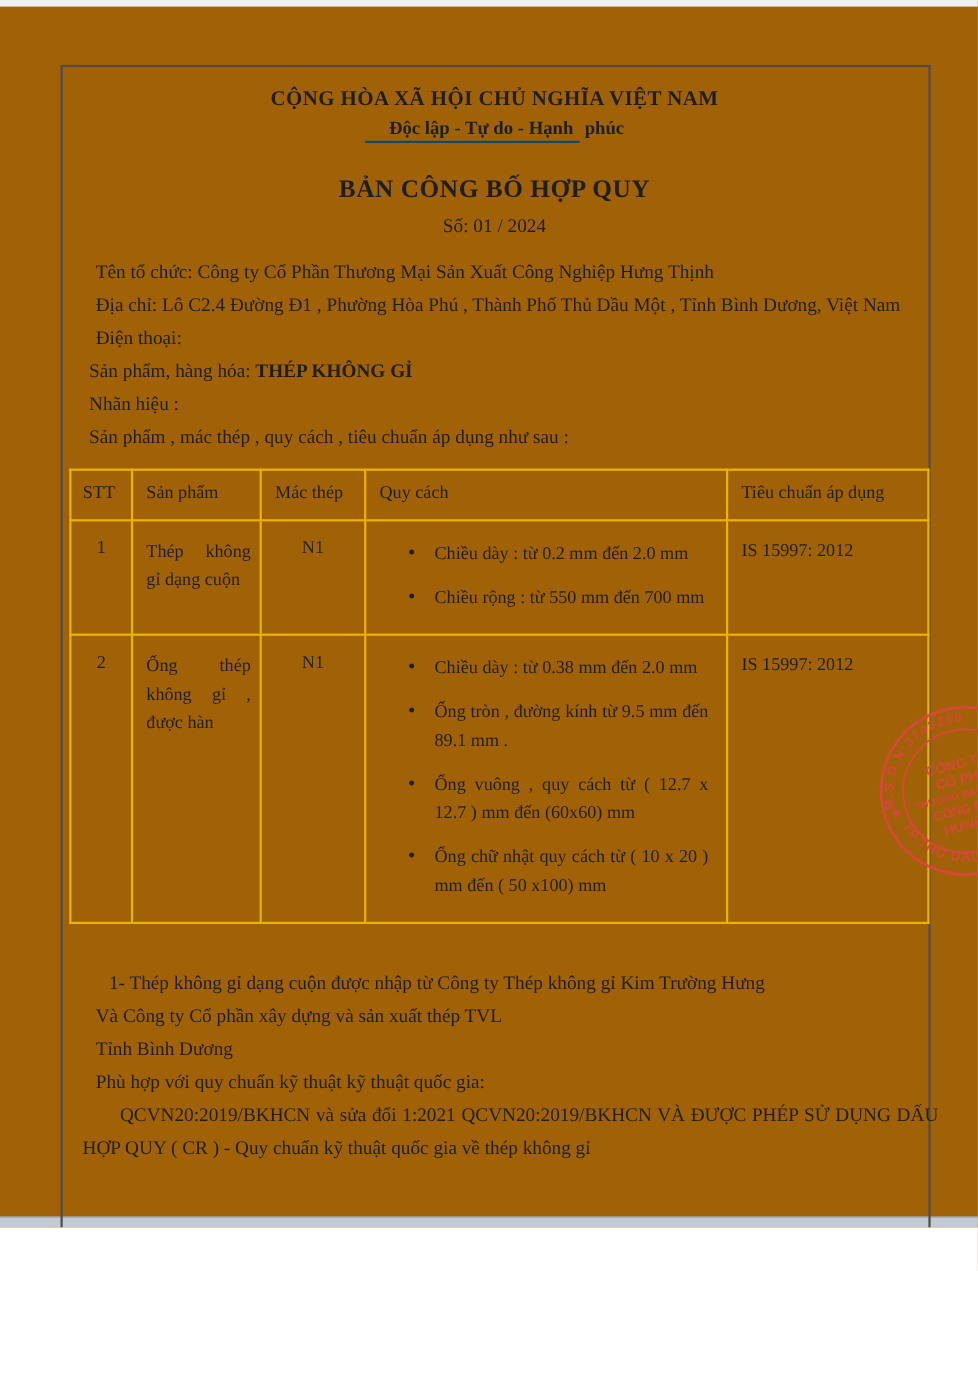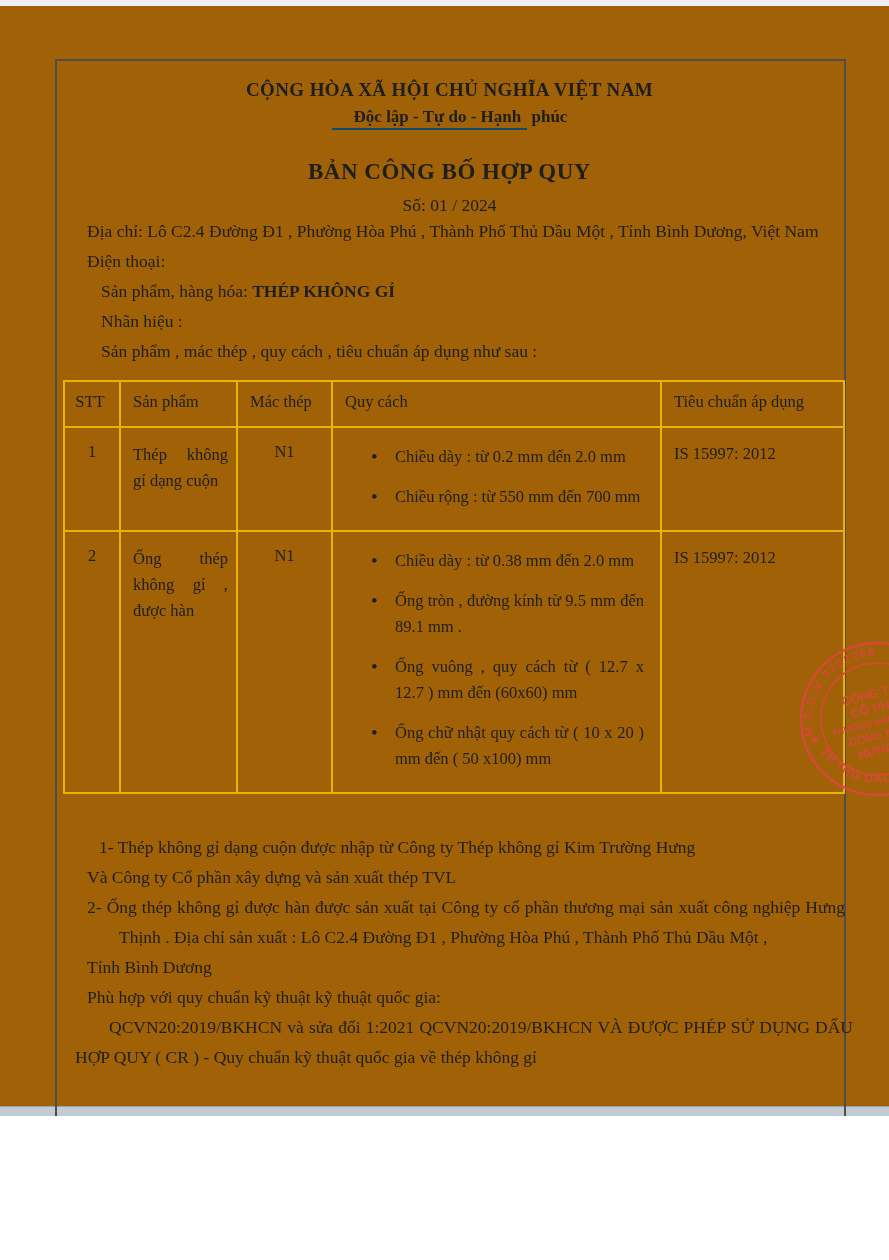--- a/index.html
+++ b/index.html
@@ -13,21 +13,21 @@
   .center{text-align:center;}
   .national-title{font-size:19px;font-weight:bold;letter-spacing:.4px;margin-top:8px;}
   .motto{font-size:17px;font-weight:bold;margin-top:6px;}
   .motto .u{border-bottom:2px solid #0c4a6e;padding:0 6px 2px 22px;}
   .doc-title{font-size:23px;font-weight:bold;letter-spacing:.5px;margin-top:32px;}
   .doc-number{font-size:17.5px;margin-top:10px;}
   p{margin:0;font-size:17.5px;line-height:30px;}
   .para{margin-left:24px;text-align:left;}
   .para-wrap{margin-left:24px;text-align:left;width:740px;}
   .first-block{margin-top:16px;}
-  .prod{margin-left:38px;}
+  .prod{margin-left:18px;}
   .bold{font-weight:bold;}
   table.spec{border-collapse:collapse;width:780px;margin-top:14px;table-layout:fixed;}
   table.spec th, table.spec td{border:2px solid #eab308;vertical-align:top;font-size:16.5px;font-weight:normal;}
   table.spec th{text-align:left;padding:10px 6px 10px 12px;height:24px;}
   table.spec th.c-stt{text-align:center;padding-left:2px;}
   td.cell-stt{text-align:center;padding-top:14px;}
   td.cell-sp{padding:14px 8px 6px 12px;text-align:justify;line-height:26px;}
   td.cell-mt{text-align:center;padding-top:14px;}
   td.cell-qc{padding:8px 10px 6px 0;}
   td.cell-tc{padding:14px 6px 6px 12px;line-height:24px;}
@@ -52,20 +52,21 @@
   <div class="scan-bottom"></div>
   <div class="frame"></div>
 
   <div class="content">
     <div class="center national-title">CỘNG HÒA XÃ HỘI CHỦ NGHĨA VIỆT NAM</div>
     <div class="center motto"><span class="u">Độc lập - Tự do - Hạnh</span><span> phúc</span></div>
 
     <div class="center doc-title">BẢN CÔNG BỐ HỢP QUY</div>
     <div class="center doc-number">Số: 01 / 2024</div>
 
+    <p class="para first-block">Tên tổ chức: Công ty Cổ Phần Thương Mại Sản Xuất Công Nghiệp Hưng Thịnh</p>
     <p class="para-wrap">Địa chỉ: Lô C2.4 Đường Đ1 , Phường Hòa Phú , Thành Phố Thủ Dầu Một , Tỉnh Bình Dương, Việt Nam</p>
     <p class="para">Điện thoại:</p>
     <p class="prod"><span>Sản phẩm, hàng hóa: </span><span class="bold">THÉP KHÔNG GỈ</span></p>
     <p class="prod">Nhãn hiệu :</p>
     <p class="prod">Sản phẩm , mác thép , quy cách , tiêu chuẩn áp dụng như sau :</p>
 
     <table class="spec">
       <colgroup>
         <col style="width:56px">
           <col style="width:117px">
@@ -106,21 +107,20 @@
           </ul>
         </td>
         <td class="cell-tc">IS 15997: 2012</td>
       </tr>
     </tbody>
       </table>
 
     <div class="notes">
       <p class="note1">1- Thép không gỉ dạng cuộn được nhập từ Công ty Thép không gỉ Kim Trường Hưng</p>
       <p class="note1b">Và Công ty Cổ phần xây dựng và sản xuất thép TVL</p>
-      <p class="note2">2- Ống thép không gỉ được hàn được sản xuất tại Công ty cổ phần thương mại sản xuất công nghiệp Hưng Thịnh . Địa chỉ sản xuất : Lô C2.4 Đường Đ1 , Phường Hòa Phú , Thành Phố Thủ Dầu Một ,</p>
       <p class="note-plain">Tỉnh Bình Dương</p>
       <p class="note-plain">Phù hợp với quy chuẩn kỹ thuật kỹ thuật quốc gia:</p>
       <p class="qcvn">QCVN20:2019/BKHCN và sửa đổi 1:2021 QCVN20:2019/BKHCN VÀ ĐƯỢC PHÉP SỬ DỤNG DẤU HỢP QUY ( CR ) -  Quy chuẩn kỹ thuật quốc gia về thép không gỉ</p>
     </div>
   </div>
 
   <div class="stamp">
     <svg width="220" height="220" viewBox="-110 -110 220 220">
       <g transform="rotate(-14)" fill="#d9473c" stroke="none" opacity="0.92">
         <circle cx="0" cy="0" r="76" fill="none" stroke="#d9473c" stroke-width="2.6"></circle>

